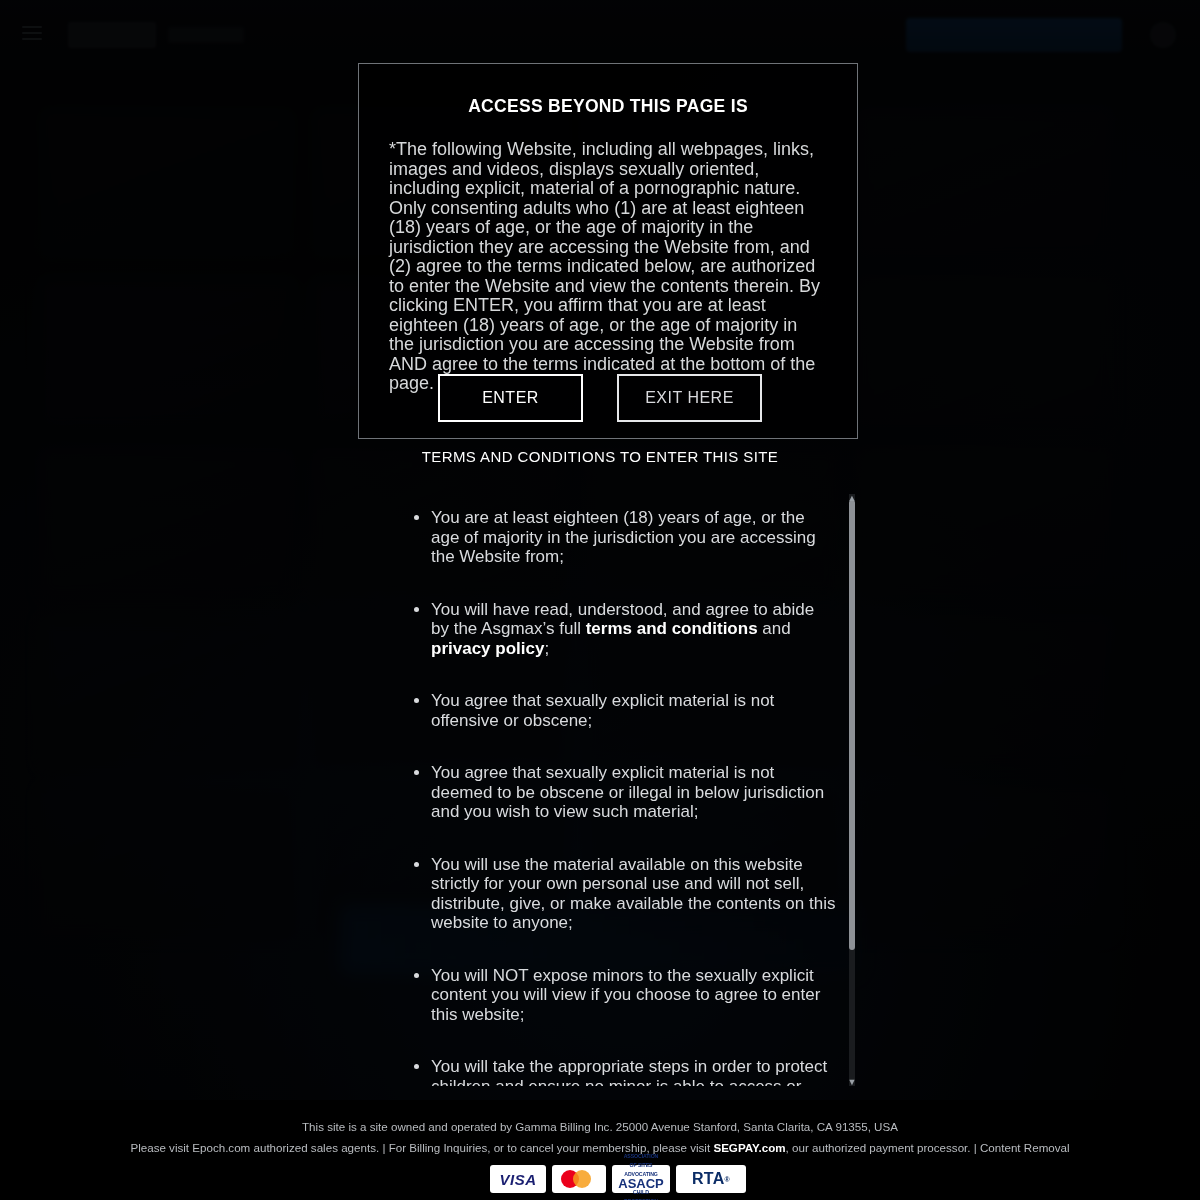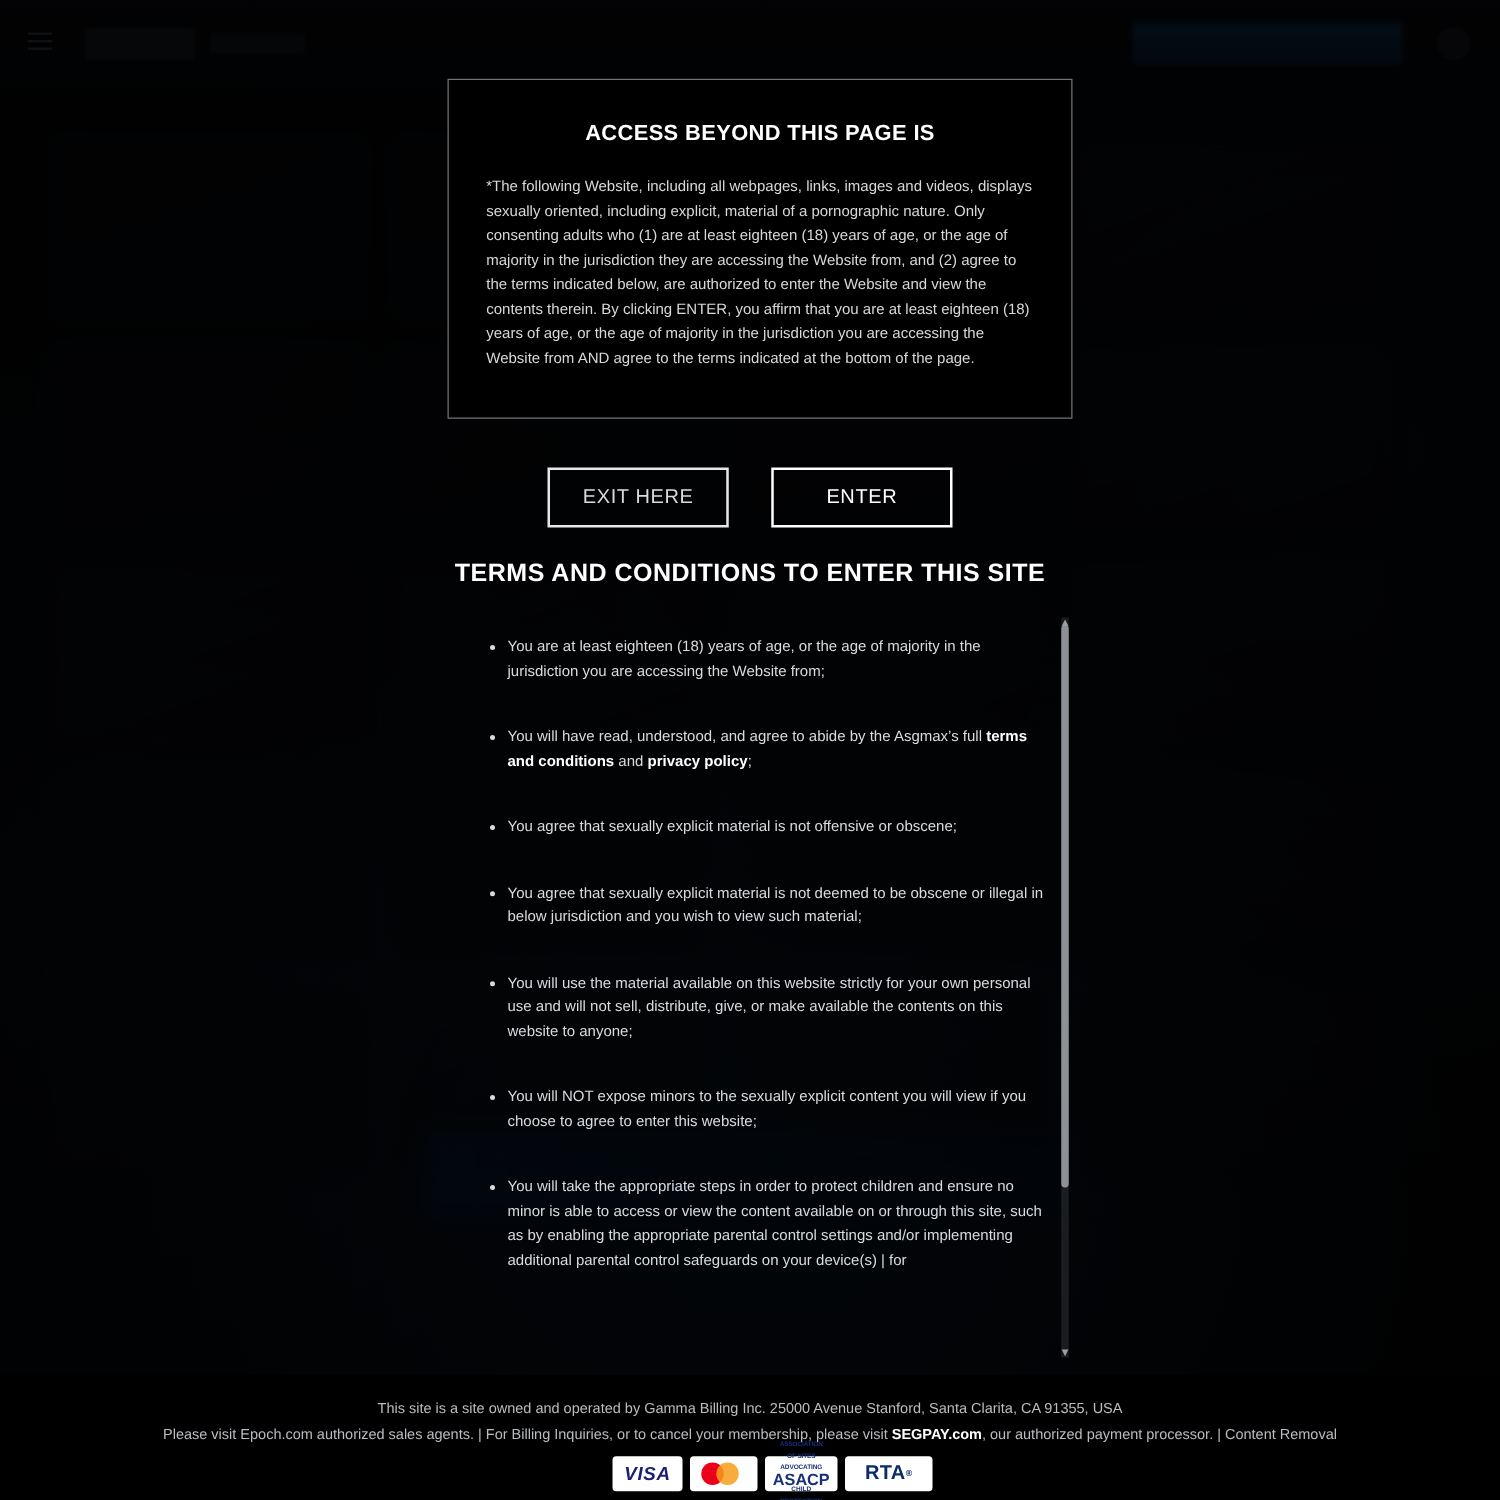--- a/index.html
+++ b/index.html
@@ -87,21 +87,21 @@
     text-align: center;
     font-weight: bold;
     font-size: 17.5px;
     line-height: 24px;
     letter-spacing: .3px;
     color: #ffffff;
     margin: 8px 0 0;
   }
   .notice-body {
     margin-top: 22px;
-    font-size: 12px;
+    font-size: 18px;
     line-height: 19.5px;
     color: #d6d8da;
     text-align: left;
   }
 
   .btn-row {
     position: absolute; top: 374px; left: 0; width: 1200px;
     display: flex; justify-content: center; gap: 34px;
   }
   .btn {
@@ -115,44 +115,45 @@
     text-align: center;
     cursor: pointer;
     font-family: "Liberation Sans", sans-serif;
   }
   .btn.exit { color: #d9dade; border-color: #e6e7ea; }
   .btn.enter { color: #ffffff; }
 
   .tc-title {
     position: absolute; top: 448px; left: 0; width: 1200px;
     text-align: center;
-    font-weight: bold; font-size: 20px; letter-spacing: .4px;
+    font-weight: normal; font-size: 15px; letter-spacing: .4px;
     color: #ffffff;
   }
 
   .tc-scroll {
     position: absolute; left: 352px; top: 494px; width: 504px; height: 592px;
     overflow: hidden;
     padding-right: 12px;
   }
   .tc-inner { padding: 14px 8px 0 34px; }
   .tc-intro {
     text-align: center;
     font-size: 14.4px;
     line-height: 22px;
     color: #e7e8ea;
     margin: 0 0 26px;
     padding: 0 6px;
   }
   .tc-list { margin: 0; padding: 0 0 0 20px; list-style: disc; }
   .tc-list li {
-    font-size: 12px;
+    font-size: 17px;
     line-height: 19.5px;
     color: #d9dbde;
     margin-bottom: 33px;
+    margin-left: 25px;
   }
   .tc-list li a, .tc-link {
     color: #ffffff; font-weight: bold; text-decoration: none;
   }
   .scrollbar-track {
     position: absolute; left: 849px; top: 494px; width: 6px; height: 592px;
     background: #1a1c1f;
   }
   .scrollbar-thumb {
     position: absolute; left: 849px; top: 500px; width: 6px; height: 450px;
@@ -238,22 +239,22 @@
   <div class="scrim"></div>
 
   <div class="modal">
 
     <div class="notice-box">
       <div class="notice-title">ACCESS BEYOND THIS PAGE IS</div>
       <p class="notice-body">*The following Website, including all webpages, links, images and videos, displays sexually oriented, including explicit, material of a pornographic nature. Only consenting adults who (1) are at least eighteen (18) years of age, or the age of majority in the jurisdiction they are accessing the Website from, and (2) agree to the terms indicated below, are authorized to enter the Website and view the contents therein. By clicking ENTER, you affirm that you are at least eighteen (18) years of age, or the age of majority in the jurisdiction you are accessing the Website from AND agree to the terms indicated at the bottom of the page.</p>
     </div>
 
     <div class="btn-row">
+      <button class="btn enter">ENTER</button>
       <button class="btn exit">EXIT HERE</button>
-      <button class="btn enter">ENTER</button>
     </div>
 
     <div class="tc-title">TERMS AND CONDITIONS TO ENTER THIS SITE</div>
 
     <div class="tc-scroll">
       <div class="tc-inner">
         <ul class="tc-list">
           <li>You are at least eighteen (18) years of age, or the age of majority in the jurisdiction you are accessing the Website from;</li>
           <li>
             <span>You will have read, understood, and agree to abide by the Asgmax’s full</span>

